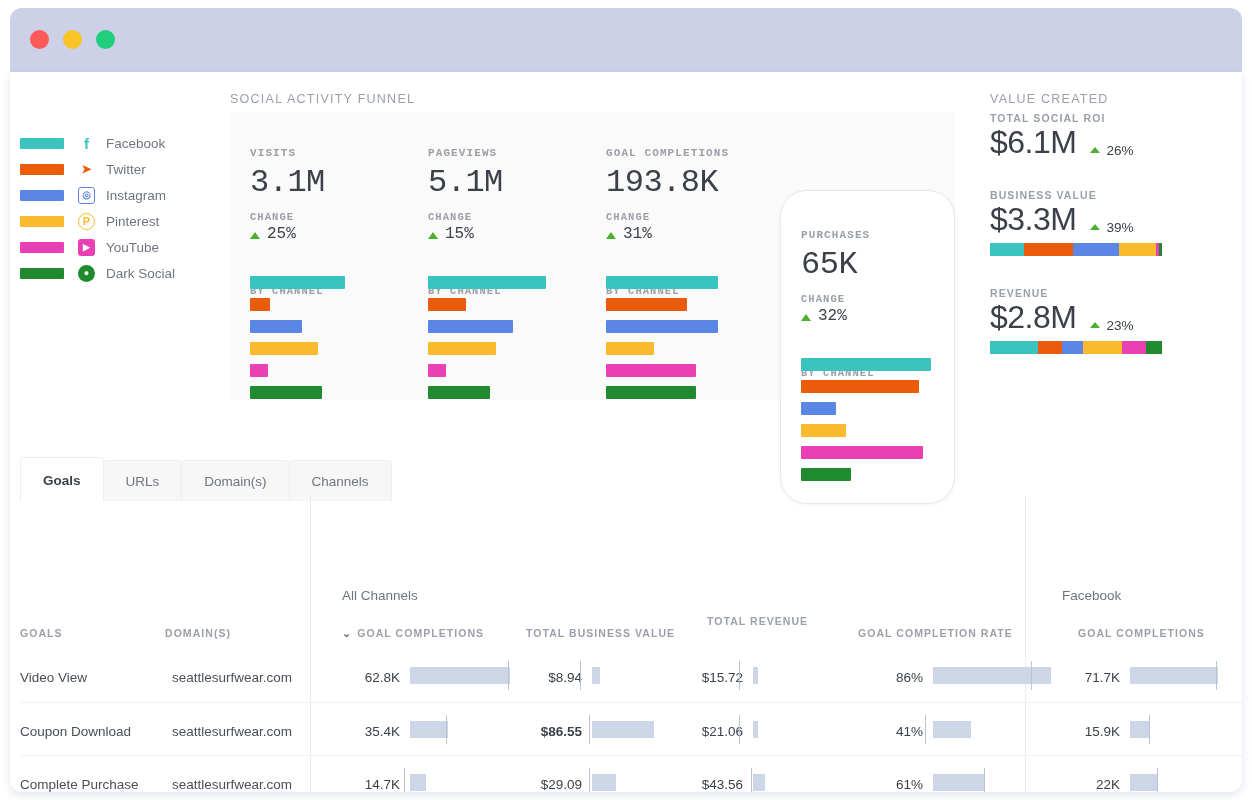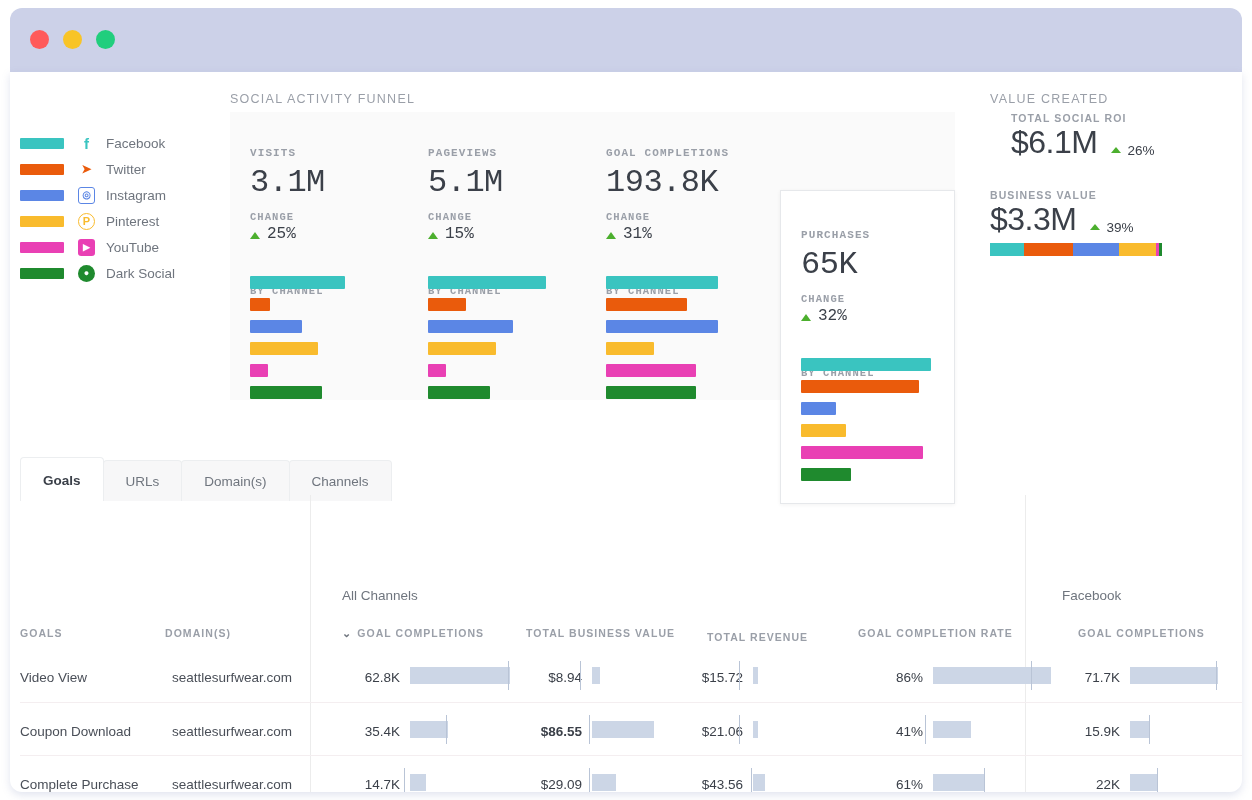--- a/index.html
+++ b/index.html
@@ -294,21 +294,21 @@
               <div class="bar" style="width: 48px; background: rgb(249, 187, 45);"></div>
             </div>
             <div class="bar-row">
               <div class="bar" style="width: 90px; background: rgb(233, 64, 180);"></div>
             </div>
             <div class="bar-row">
               <div class="bar" style="width: 90px; background: rgb(31, 138, 46);"></div>
             </div>
           </div>
         </div>
-        <div class="funnel-col purchase-card" style="left: 770px;">
+        <div class="funnel-col purchase-card" style="left: 770px; border-radius: 27px;">
           <div class="card-label">PURCHASES</div>
           <div class="card-value">65K</div>
           <div class="chg-label">CHANGE</div>
           <div class="chg-row">
             <div class="tri-up"></div>
             <div class="chg-val">32%</div>
           </div>
           <div class="bychan-label">BY CHANNEL</div>
           <div class="bars">
             <div class="bar-row">
@@ -327,21 +327,21 @@
               <div class="bar" style="width: 122px; background: rgb(233, 64, 180);"></div>
             </div>
             <div class="bar-row">
               <div class="bar" style="width: 50px; background: rgb(31, 138, 46);"></div>
             </div>
           </div>
         </div>
       </div>
 
     <div class="value-panel" id="value-panel">
-        <div style="position: absolute; left: 0px; top: 0px; margin-left: 21px;">
+        <div style="position: absolute; left: 0px; top: 0px;">
           <div class="v-label">TOTAL SOCIAL ROI</div>
           <div class="v-row">
             <div class="v-amount">$6.1M</div>
             <div class="v-delta">
               <div class="tri-up"></div>
               <div class="v-pct">26%</div>
             </div>
           </div>
         </div>
         <div style="position: absolute; left: 0px; top: 77px;">
@@ -353,41 +353,59 @@
               <div class="v-pct">39%</div>
             </div>
           </div>
           <div class="stack">
             <span style="width: 20%; background: rgb(58, 196, 192);"></span>
             <span style="width: 28%; background: rgb(234, 91, 12);"></span>
             <span style="width: 27%; background: rgb(91, 134, 229);"></span>
             <span style="width: 21.5%; background: rgb(249, 187, 45);"></span>
             <span style="width: 1.5%; background: rgb(233, 64, 180);"></span>
             <span style="width: 2%; background: rgb(31, 138, 46);"></span>
+          </div>
+        </div>
+        <div style="position: absolute; left: 0px; top: 175px;">
+          <div class="v-label">REVENUE</div>
+          <div class="v-row">
+            <div class="v-amount">$2.8M</div>
+            <div class="v-delta">
+              <div class="tri-up"></div>
+              <div class="v-pct">23%</div>
+            </div>
+          </div>
+          <div class="stack">
+            <span style="width: 28%; background: rgb(58, 196, 192);"></span>
+            <span style="width: 14%; background: rgb(234, 91, 12);"></span>
+            <span style="width: 12%; background: rgb(91, 134, 229);"></span>
+            <span style="width: 23%; background: rgb(249, 187, 45);"></span>
+            <span style="width: 14%; background: rgb(233, 64, 180);"></span>
+            <span style="width: 9%; background: rgb(31, 138, 46);"></span>
           </div>
         </div>
       </div>
 
     <div class="tabs" id="tabs">
         <div class="tab active">Goals</div>
         <div class="tab">URLs</div>
         <div class="tab">Domain(s)</div>
         <div class="tab">Channels</div>
       </div>
 
     <div class="table-wrap" id="table-wrap">
         <div class="vline" style="left: 300px; top: 0px; height: 375px;"></div>
         <div class="vline" style="left: 1015px; top: 0px; height: 375px;"></div>
         <div class="grp-label" style="left: 332px; top: 93px;">All Channels</div>
         <div class="grp-label" style="left: 1052px; top: 93px;">Facebook</div>
         <div class="col-head" style="left: 10px; top: 132px;">GOALS</div>
         <div class="col-head" style="left: 155px; top: 132px;">DOMAIN(S)</div>
         <div class="col-head" style="left: 332px; top: 132px;"><span class="sort-caret">⌄</span><span>GOAL COMPLETIONS</span></div>
         <div class="col-head" style="left: 516px; top: 132px;">TOTAL BUSINESS VALUE</div>
-        <div class="col-head" style="left: 697px; top: 136px;">TOTAL REVENUE</div>
+        <div class="col-head" style="left: 697px; top: 120px;">TOTAL REVENUE</div>
         <div class="col-head" style="left: 848px; top: 132px;">GOAL COMPLETION RATE</div>
         <div class="col-head" style="left: 1068px; top: 132px;">GOAL COMPLETIONS</div>
         <div class="cell-text" style="left: 10px; top: 175px;">Video View</div>
         <div class="cell-text" style="left: 162px; top: 175px;">seattlesurfwear.com</div>
         <div class="cell-num" style="left: 300px; top: 175px; width: 90px;">62.8K</div>
         <div class="minibar" style="left: 400px; top: 172px; width: 100px;"></div>
         <div class="marker" style="left: 498px; top: 166px; height: 29px;"></div>
         <div class="cell-num" style="left: 482px; top: 175px; width: 90px;">$8.94</div>
         <div class="minibar" style="left: 582px; top: 172px; width: 8px;"></div>
         <div class="marker" style="left: 570px; top: 166px; height: 29px;"></div>

